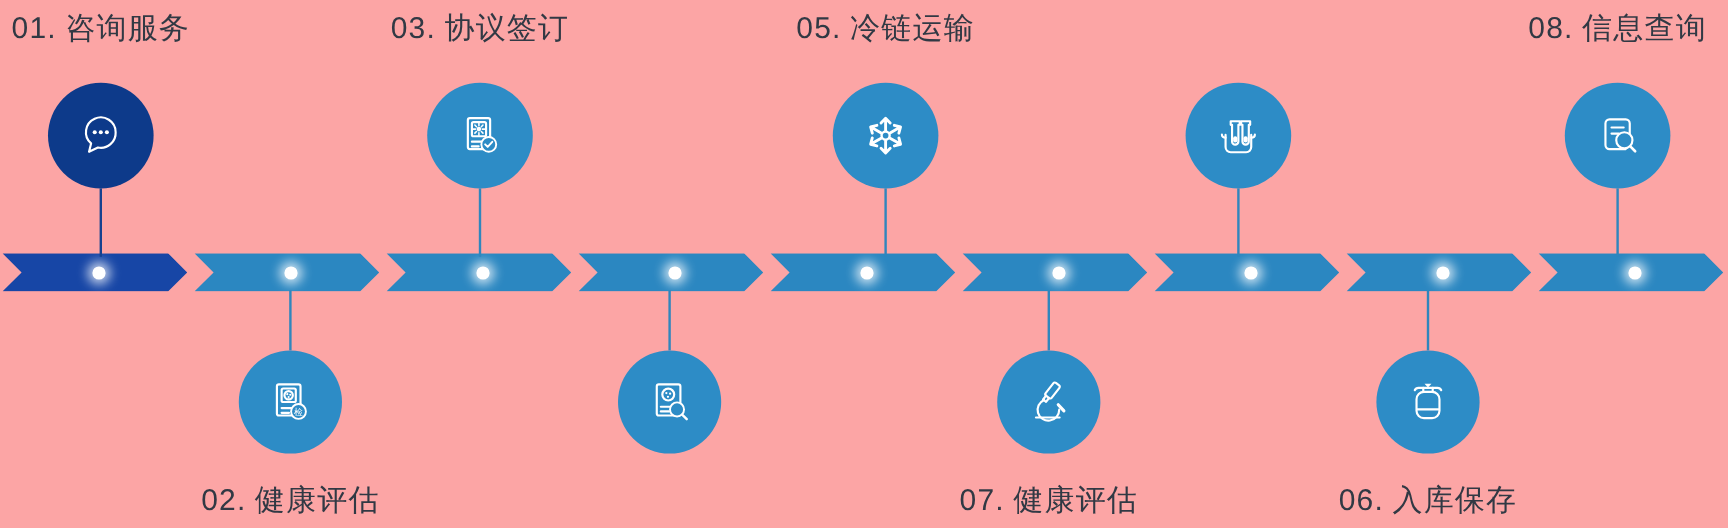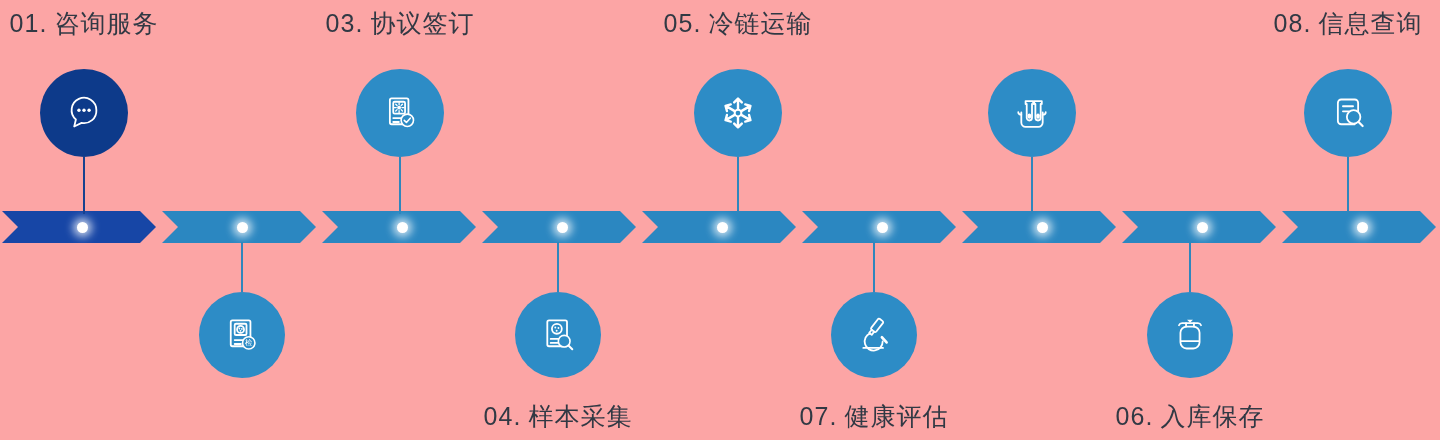--- a/index.html
+++ b/index.html
@@ -117,20 +117,21 @@
         <rect class="ic" x="17.5" y="14" width="10.5" height="10" rx="1.2"></rect>
         <circle class="ic" cx="22.7" cy="19" r="3.1"></circle>
         <circle class="icf" cx="21.7" cy="18.2" r="0.8"></circle>
         <circle class="icf" cx="23.9" cy="18.6" r="0.8"></circle>
         <circle class="icf" cx="22.7" cy="20.3" r="0.8"></circle>
         <path class="ic" d="M17.5 28.5h7.5M17.5 32h5.5"></path>
         <circle class="badge-dark" cx="30" cy="31" r="5.5"></circle>
         <text class="badge-txt" x="30" y="33.3">检</text>
       </svg>
     </div>
+    <div class="label"><span class="num">02.</span><span>健康评估</span></div>
   </div>
 
   <div class="step top" style="left:290px">
     <div class="label"><span class="num">03.</span><span>协议签订</span></div>
     <div class="circle light">
       <svg viewBox="0 0 48 48">
         <rect class="ic" x="15" y="11" width="16.5" height="23" rx="1.5"></rect>
         <rect class="ic" x="18" y="14" width="10.5" height="10.5" rx="1.2"></rect>
         <circle class="icf" cx="23.2" cy="19.2" r="1.7"></circle>
         <path class="ic" d="M23.2 14.9v1.8M23.2 21.9v1.8M18.9 19.2h1.8M25.7 19.2h1.8M20.2 16.2l1.2 1.2M25 21l1.2 1.2M26.2 16.2 25 17.4M21.4 21l-1.2 1.2" style="stroke-width:1.3"></path>
@@ -149,21 +150,20 @@
         <rect class="ic" x="14.5" y="11" width="17.5" height="23" rx="1.5"></rect>
         <circle class="ic" cx="23" cy="18.5" r="4.4"></circle>
         <circle class="icf" cx="21.6" cy="17.4" r="0.85"></circle>
         <circle class="icf" cx="24.4" cy="17.8" r="0.85"></circle>
         <circle class="icf" cx="22.8" cy="20.2" r="0.85"></circle>
         <path class="ic" d="M17.5 27.5h7M17.5 31h6"></path>
         <circle class="badge-dark" cx="29.5" cy="29.5" r="5.2"></circle>
         <path class="ic" d="m33.3 33.3 3.4 3.4" style="stroke-width:2"></path>
       </svg>
     </div>
-    <div class="label"><span class="num">04.</span><span>样本采集</span></div>
   </div>
 
   <div class="step top" style="left:628px">
     <div class="label"><span class="num">05.</span><span>冷链运输</span></div>
     <div class="circle light">
       <svg viewBox="0 0 48 48">
         <g style="stroke:#fff;stroke-width:2.4;fill:none;stroke-linecap:round;stroke-linejoin:round">
           <circle cx="24" cy="24" r="3" style="stroke-width:2"></circle>
           <g id="sf">
               <path d="M24 20.2V11.4M20.6 14.6 24 11.2l3.4 3.4"></path>

